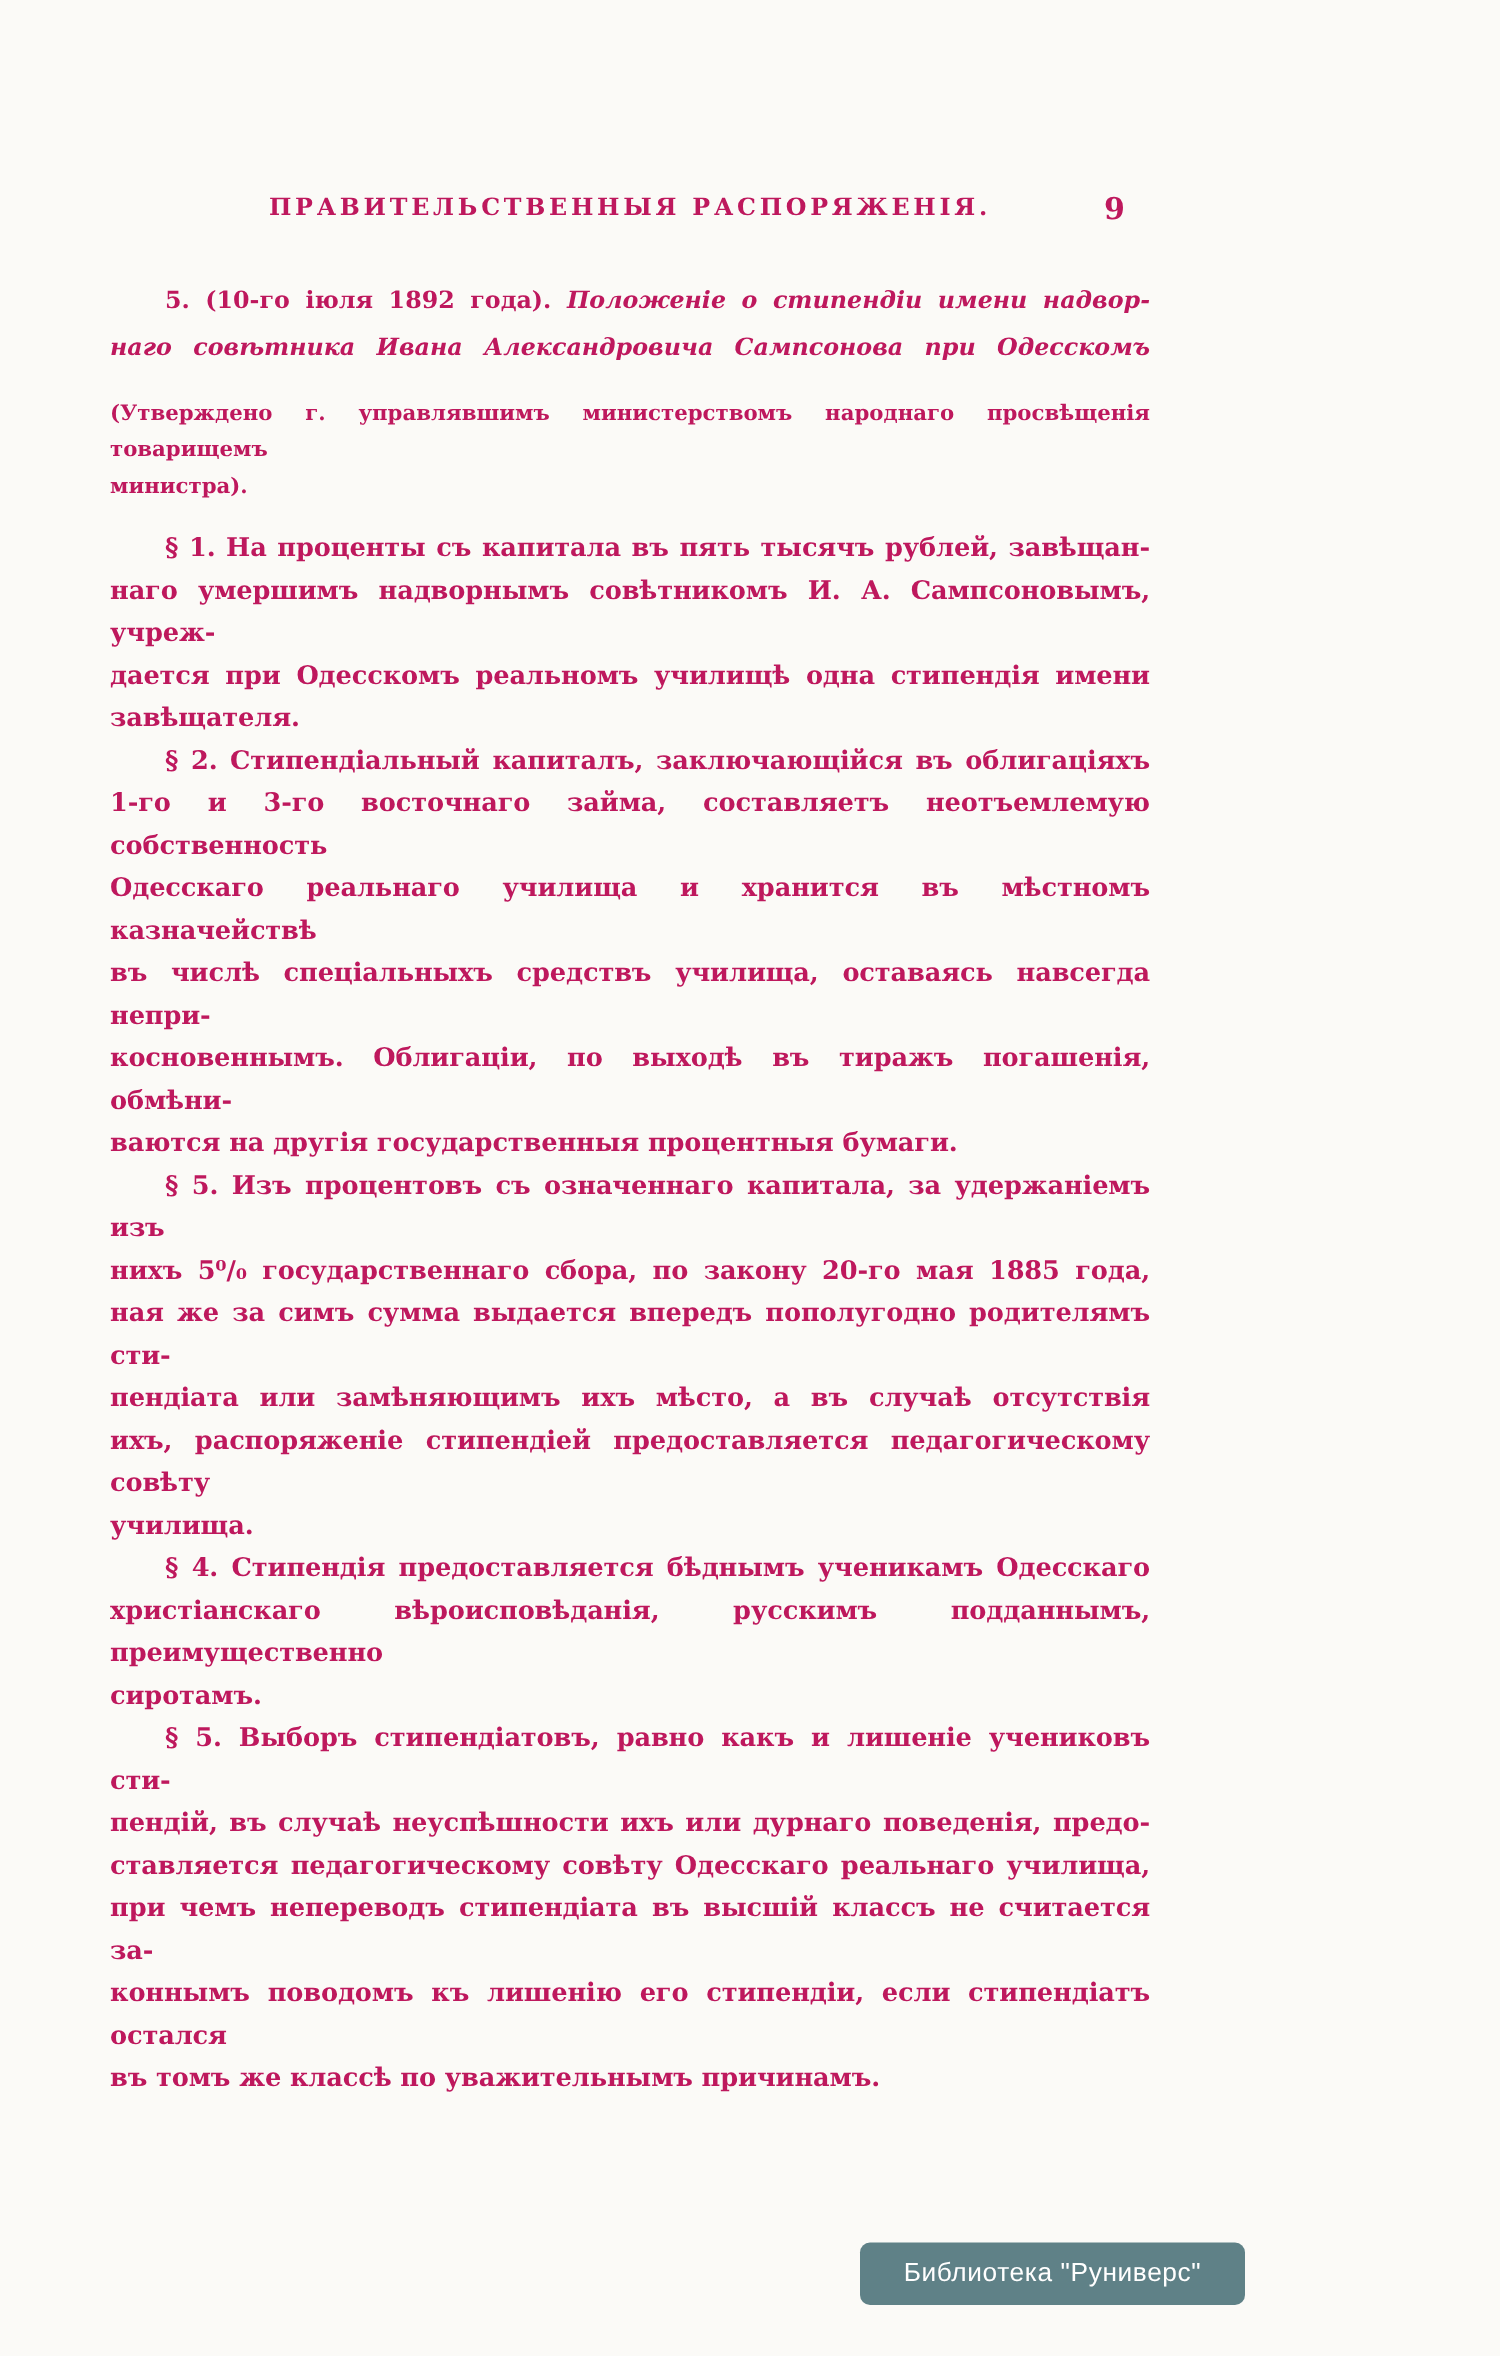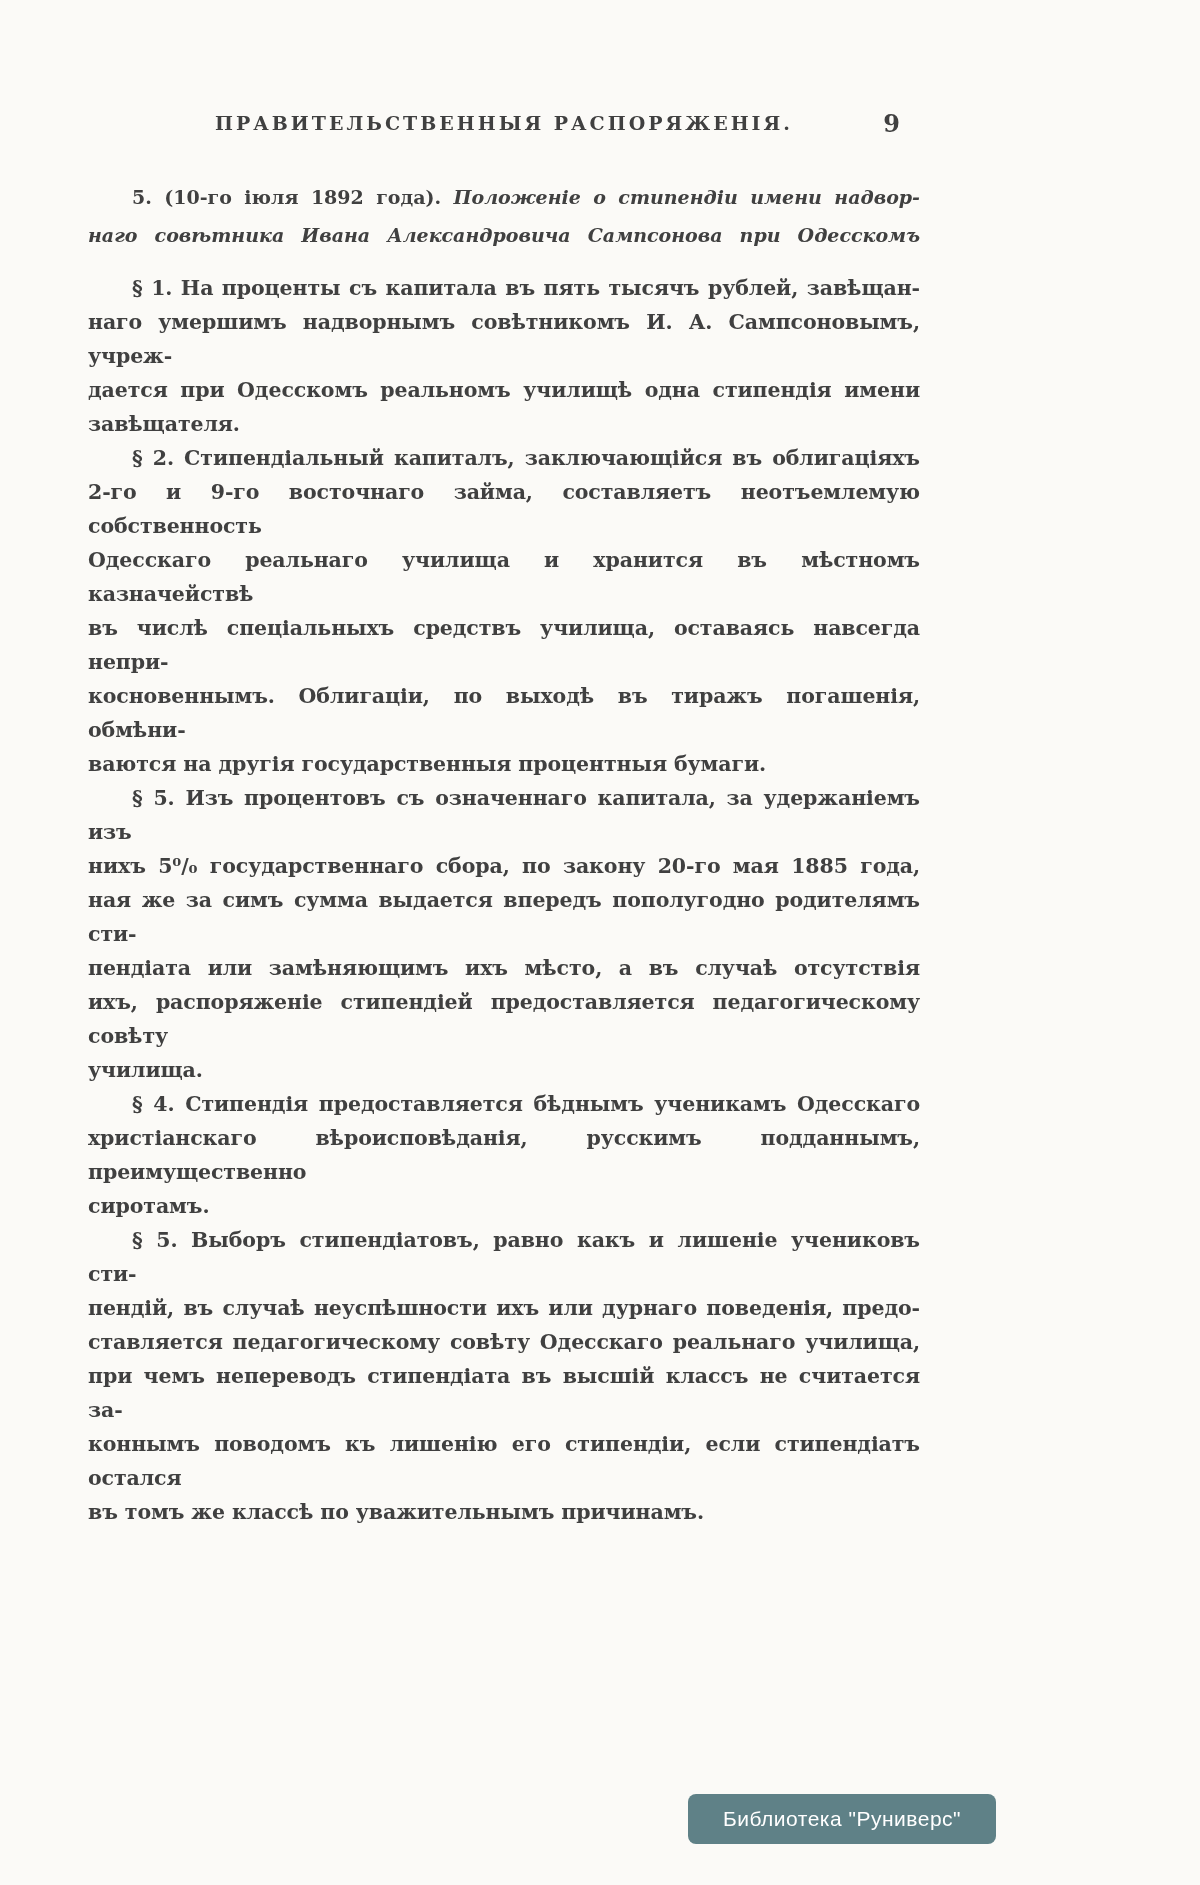--- a/index.html
+++ b/index.html
@@ -82,47 +82,51 @@
     align-items: center;
     justify-content: center;
     font-family: "Liberation Sans", sans-serif;
     font-size: 21px;
     letter-spacing: 0.5px;
   }
 </style>
 </head>
 <body style="background: rgb(251, 250, 247);">
 
-<div class="page" style="color: #404040;">
+<div class="page" style="color: #be185d; margin-top: 43px;">
 
   <div class="running-header-row">
     <div class="running-header">ПРАВИТЕЛЬСТВЕННЫЯ РАСПОРЯЖЕНІЯ.</div>
     <div class="page-number">9</div>
   </div>
 
   <div class="heading">
     <div class="line just indent">
       <span class="h-prefix">5. (10-го іюля 1892 года). </span><span class="h-italic">Положеніе о стипендіи имени надвор-</span>
     </div>
     <div class="h-cont">
         <div class="line just">наго совѣтника Ивана Александровича Сампсонова при Одесскомъ</div>
       </div>
   </div>
 
+  <div class="approval">
+      <div class="line just">(Утверждено г. управлявшимъ министерствомъ народнаго просвѣщенія товарищемъ</div>
+      <div class="line last">министра).</div>
+    </div>
 
   <div class="body-text">
       <div class="para">
         <div class="line indent just">§ 1. На проценты съ капитала въ пять тысячъ рублей, завѣщан-</div>
         <div class="line just">наго умершимъ надворнымъ совѣтникомъ И. А. Сампсоновымъ, учреж-</div>
         <div class="line just">дается при Одесскомъ реальномъ училищѣ одна стипендія имени</div>
         <div class="line last">завѣщателя.</div>
       </div>
       <div class="para">
         <div class="line indent just">§ 2. Стипендіальный капиталъ, заключающійся въ облигаціяхъ</div>
-        <div class="line just">2-го и 9-го восточнаго займа, составляетъ неотъемлемую собственность</div>
+        <div class="line just">1-го и 3-го восточнаго займа, составляетъ неотъемлемую собственность</div>
         <div class="line just">Одесскаго реальнаго училища и хранится въ мѣстномъ казначействѣ</div>
         <div class="line just">въ числѣ спеціальныхъ средствъ училища, оставаясь навсегда непри-</div>
         <div class="line just">косновеннымъ. Облигаціи, по выходѣ въ тиражъ погашенія, обмѣни-</div>
         <div class="line last">ваются на другія государственныя процентныя бумаги.</div>
       </div>
       <div class="para">
         <div class="line indent just">§ 5. Изъ процентовъ съ означеннаго капитала, за удержаніемъ изъ</div>
         <div class="line just">нихъ 5⁰/₀ государственнаго сбора, по закону 20-го мая 1885 года,</div>
         <div class="line just">ная же за симъ сумма выдается впередъ пополугодно родителямъ сти-</div>
         <div class="line just">пендіата или замѣняющимъ ихъ мѣсто, а въ случаѣ отсутствія</div>

